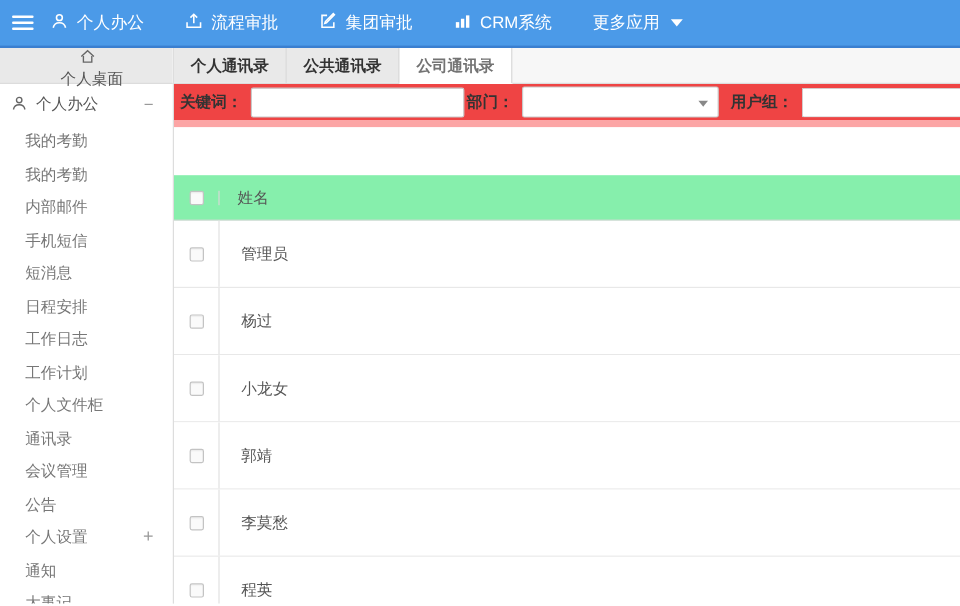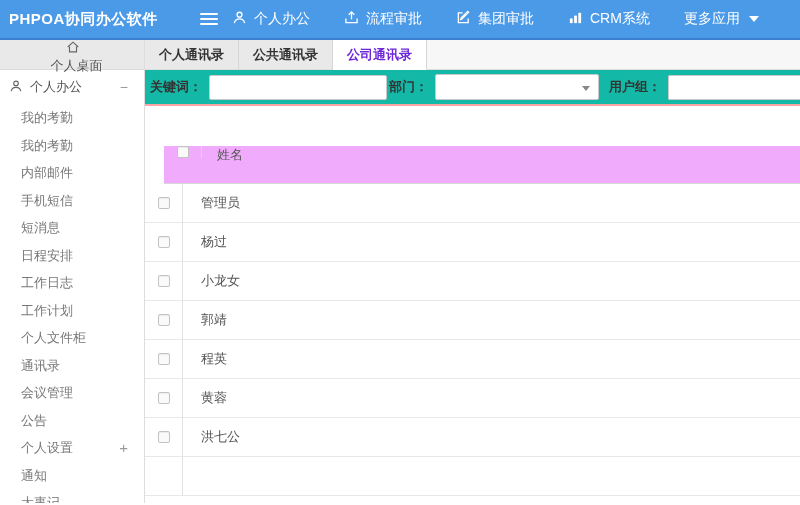--- a/index.html
+++ b/index.html
@@ -40,58 +40,57 @@
   .side-item-toggle { display:flex; align-items:center; padding-right:16px;gap:21px; }
   .side-item-toggle .side-toggle { font-size:15px; }
 
   
   .content { flex:1; display:flex; flex-direction:column; overflow:hidden; }
 
   .tabstrip { height:30px; background:#f7f7f7; border-bottom:1px solid #ddd;
     display:flex; flex:0 0 30px; }
   .tab { padding:0 14px; line-height:29px; font-size:13px; font-weight:bold; color:#333;
     background:#e9e9e9; border-right:1px solid #d6d6d6; cursor:pointer; white-space:nowrap; }
-  .tab.active { background:#fff; color:#6d28d9; border-bottom:1px solid #fff;
+  .tab.active { background:#fff; color:#737373; border-bottom:1px solid #fff;
     margin-bottom:-1px; }
 
   .filterbar { height:36px; flex:0 0 36px; display:flex; align-items:center;
-    padding-left:5px; border-bottom:2px solid #fca5a5; background:#14b8a6; }
+    padding-left:5px; border-bottom:6px solid #fca5a5; background:#ef4444; }
   .f-label { font-size:13px; font-weight:bold; color:#333; margin-right:7px; white-space:nowrap; }
   .f-input { width:178px; height:25px; border:1px solid #c9c9c9; border-radius:2px;
     font-size:13px; padding:0 6px; outline:none; color:#555; background:#fff; }
   .f-select { width:182px; height:26px; border:1px solid #c9c9c9; border-radius:2px;
     background:#fff; position:relative; cursor:pointer; }
   .f-select .sel-caret { position:absolute; right:8px; top:11px; width:0; height:0;
     border-left:4px solid transparent; border-right:4px solid transparent;
     border-top:5px solid #888; }
   .ml14 { margin-left:2px; } .ml10 { margin-left:10px; }
   .f-input.cutoff { width:132px; border-radius:2px 0 0 2px; border-right:none; }
 
   .gap { height:40px; flex:0 0 40px; background:#fff; }
 
   
   .table { width:100%; }
-  .t-head { height:38px; background:#f0abfc; border-bottom:1px solid #d8d8d8;
-    display:flex; align-items:flex-start;margin-left:19px; }
-  .t-row { height:39px; background:#fff; border-bottom:1px solid #e8e8e8;
+  .t-head { height:38px; background:#86efac; border-bottom:1px solid #d8d8d8;
+    display:flex; align-items:center; }
+  .t-row { height:56px; background:#fff; border-bottom:1px solid #e8e8e8;
     display:flex; align-items:stretch; }
   .cell-check { width:38px; flex:0 0 38px; display:flex; align-items:center;
     justify-content:center; border-right:1px solid #e2e2e2; }
   .t-head .cell-check { border-right:1px solid #d8d8d8; }
   .cell-name { flex:1; display:flex; align-items:center; padding-left:18px;
     font-size:13px; color:#555; }
   .t-head .cell-name { color:#555; padding-left:15px; }
   .checkbox { width:12px; height:12px; background:#fafafa; border:1px solid #c3c3c3;
     border-radius:2px; box-shadow:inset 0 1px 1px rgba(0,0,0,.06); cursor:pointer; }
 </style>
 </head>
 <body>
 
 <div class="header">
-  <div class="brand">PHPOA协同办公软件</div>
 
   <div class="hamburger">
       <i></i>
       <i></i>
       <i></i>
     </div>
 
   <div class="nav">
     <div class="nav-item">
       <span>
@@ -235,20 +234,26 @@
       <div class="t-row">
         <div class="cell-check">
             <span class="checkbox"></span>
           </div>
         <div class="cell-name">郭靖</div>
       </div>
       <div class="t-row">
         <div class="cell-check">
             <span class="checkbox"></span>
           </div>
+        <div class="cell-name">李莫愁</div>
+      </div>
+      <div class="t-row">
+        <div class="cell-check">
+            <span class="checkbox"></span>
+          </div>
         <div class="cell-name">程英</div>
       </div>
       <div class="t-row">
         <div class="cell-check">
             <span class="checkbox"></span>
           </div>
         <div class="cell-name">黄蓉</div>
       </div>
       <div class="t-row">
         <div class="cell-check">

